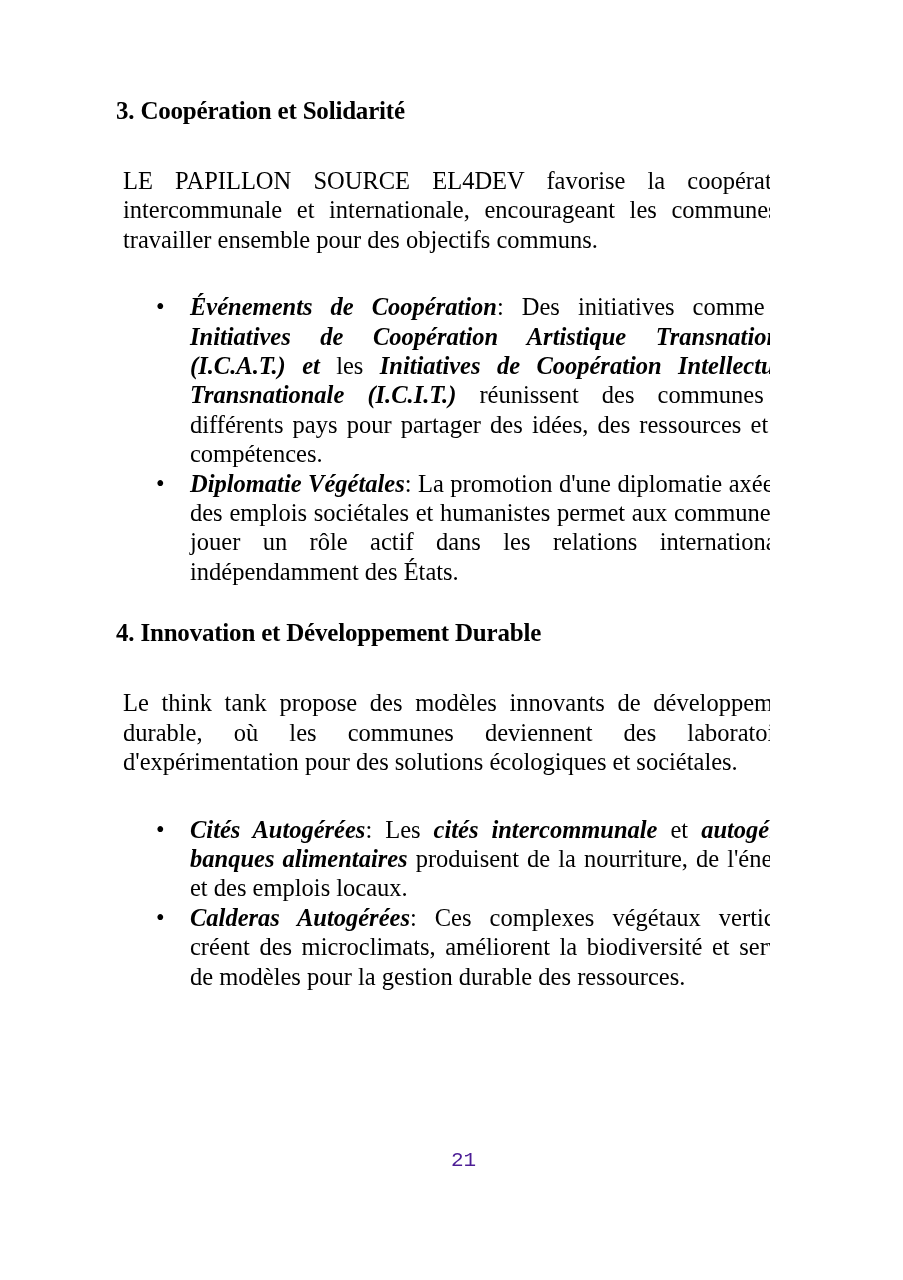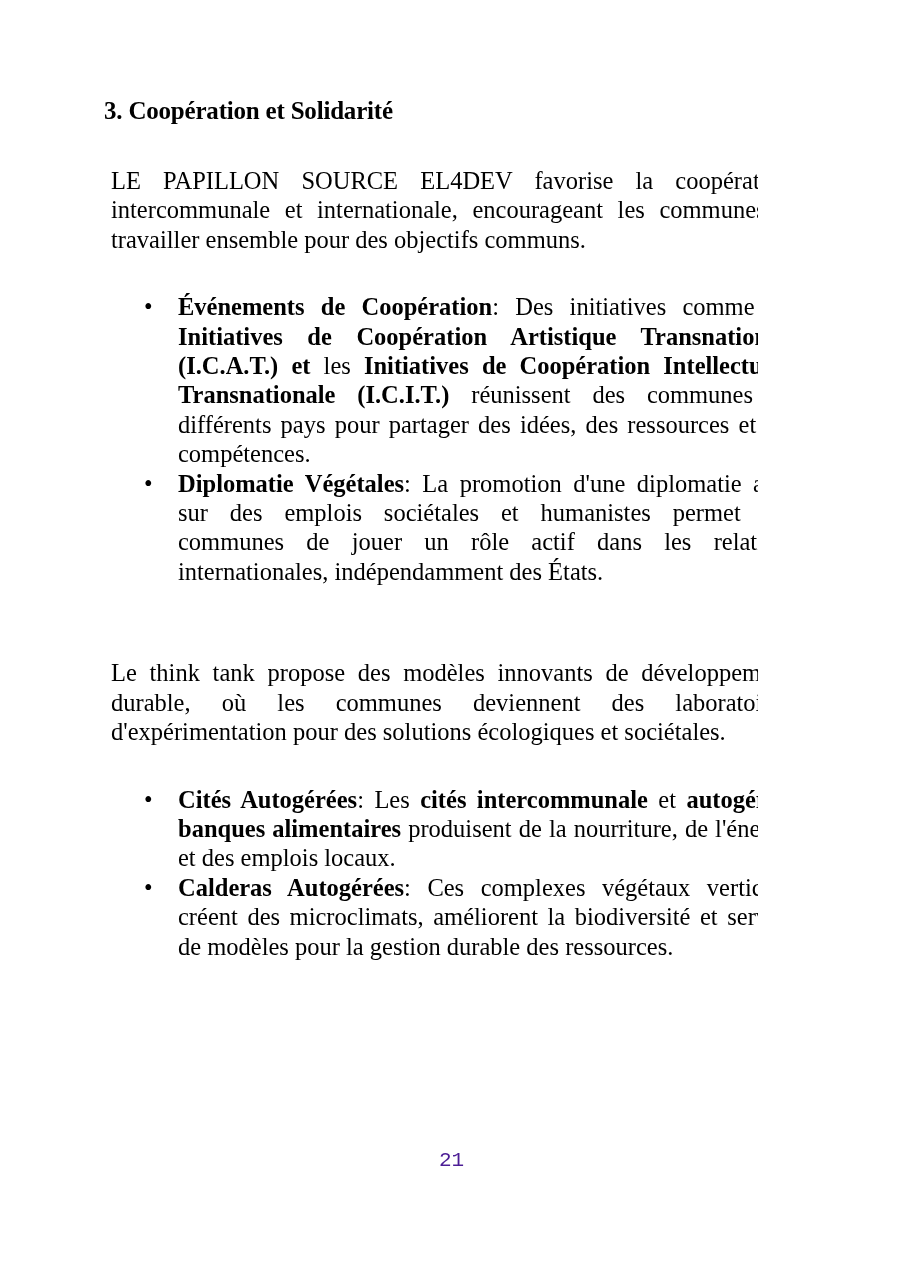--- a/index.html
+++ b/index.html
@@ -11,21 +11,21 @@
     width: 903px;
     height: 1280px;
     position: relative;
     font-family: "Liberation Serif", "DejaVu Serif", serif;
     color: #000000;
     -webkit-font-smoothing: antialiased;
   }
 
   .page {
     position: absolute;
-    left: 0;
+    left: 12px;
     top: 0;
     width: 758px;
     height: 1280px;
     overflow: hidden;
   }
 
   .content {
     position: absolute;
     left: 104px;
     top: 96px;
@@ -79,21 +79,21 @@
   ul.bullet-list > li .bullet-marker {
     position: absolute;
     left: 40px;
     top: 0;
     width: 14px;
     font-size: 24.5px;
     line-height: 29.4px;
     text-align: left;
   }
 
-  .b { font-weight: bold; }
+  .b { font-weight: bold; font-style: italic; }
 
   .folio {
     position: absolute;
     left: 0;
     top: 1148px;
     width: 903px;
     text-align: center;
     font-family: Liberation Mono, monospace;
     font-size: 21px;
     line-height: 25px;
@@ -120,20 +120,21 @@
         <span class="b">Événements de Coopération</span><span class="rich-runs"><span>: Des initiatives comme les </span><span class="b">Initiatives de Coopération Artistique Transnationale (I.C.A.T.) et</span><span> les </span><span class="b">Initiatives de Coopération Intellectuelle Transnationale (I.C.I.T.)</span><span> réunissent des communes de différents pays pour partager des idées, des ressources et des compétences.</span></span>
       </li>
       <li>
         <span class="bullet-marker">•</span>
         <span class="b">Diplomatie Végétales</span><span class="rich-runs"><span>: La promotion d'une diplomatie axée sur des emplois sociétales et humanistes permet aux communes de jouer un rôle actif dans les relations internationales, indépendamment des États.</span></span>
       </li>
     </ul>
 
     <div class="gap-list-to-heading"></div>
 
+    <h2 class="section-heading">4. Innovation et Développement Durable</h2>
 
     <div class="gap-heading-to-para"></div>
 
     <p class="body-text">Le think tank propose des modèles innovants de développement durable, où les communes deviennent des laboratoires d'expérimentation pour des solutions écologiques et sociétales.</p>
 
     <div class="gap-para-to-list"></div>
 
     <ul class="bullet-list">
       <li>
         <span class="bullet-marker">•</span>

